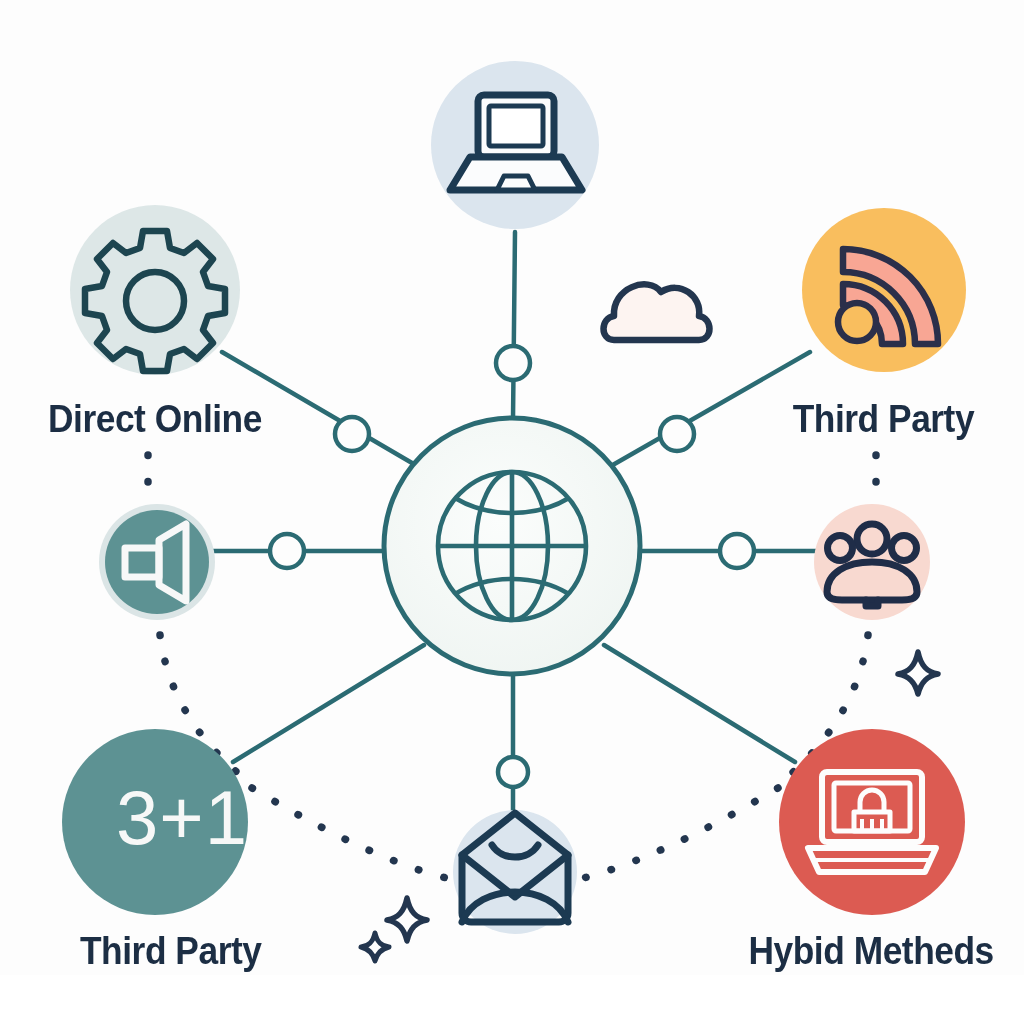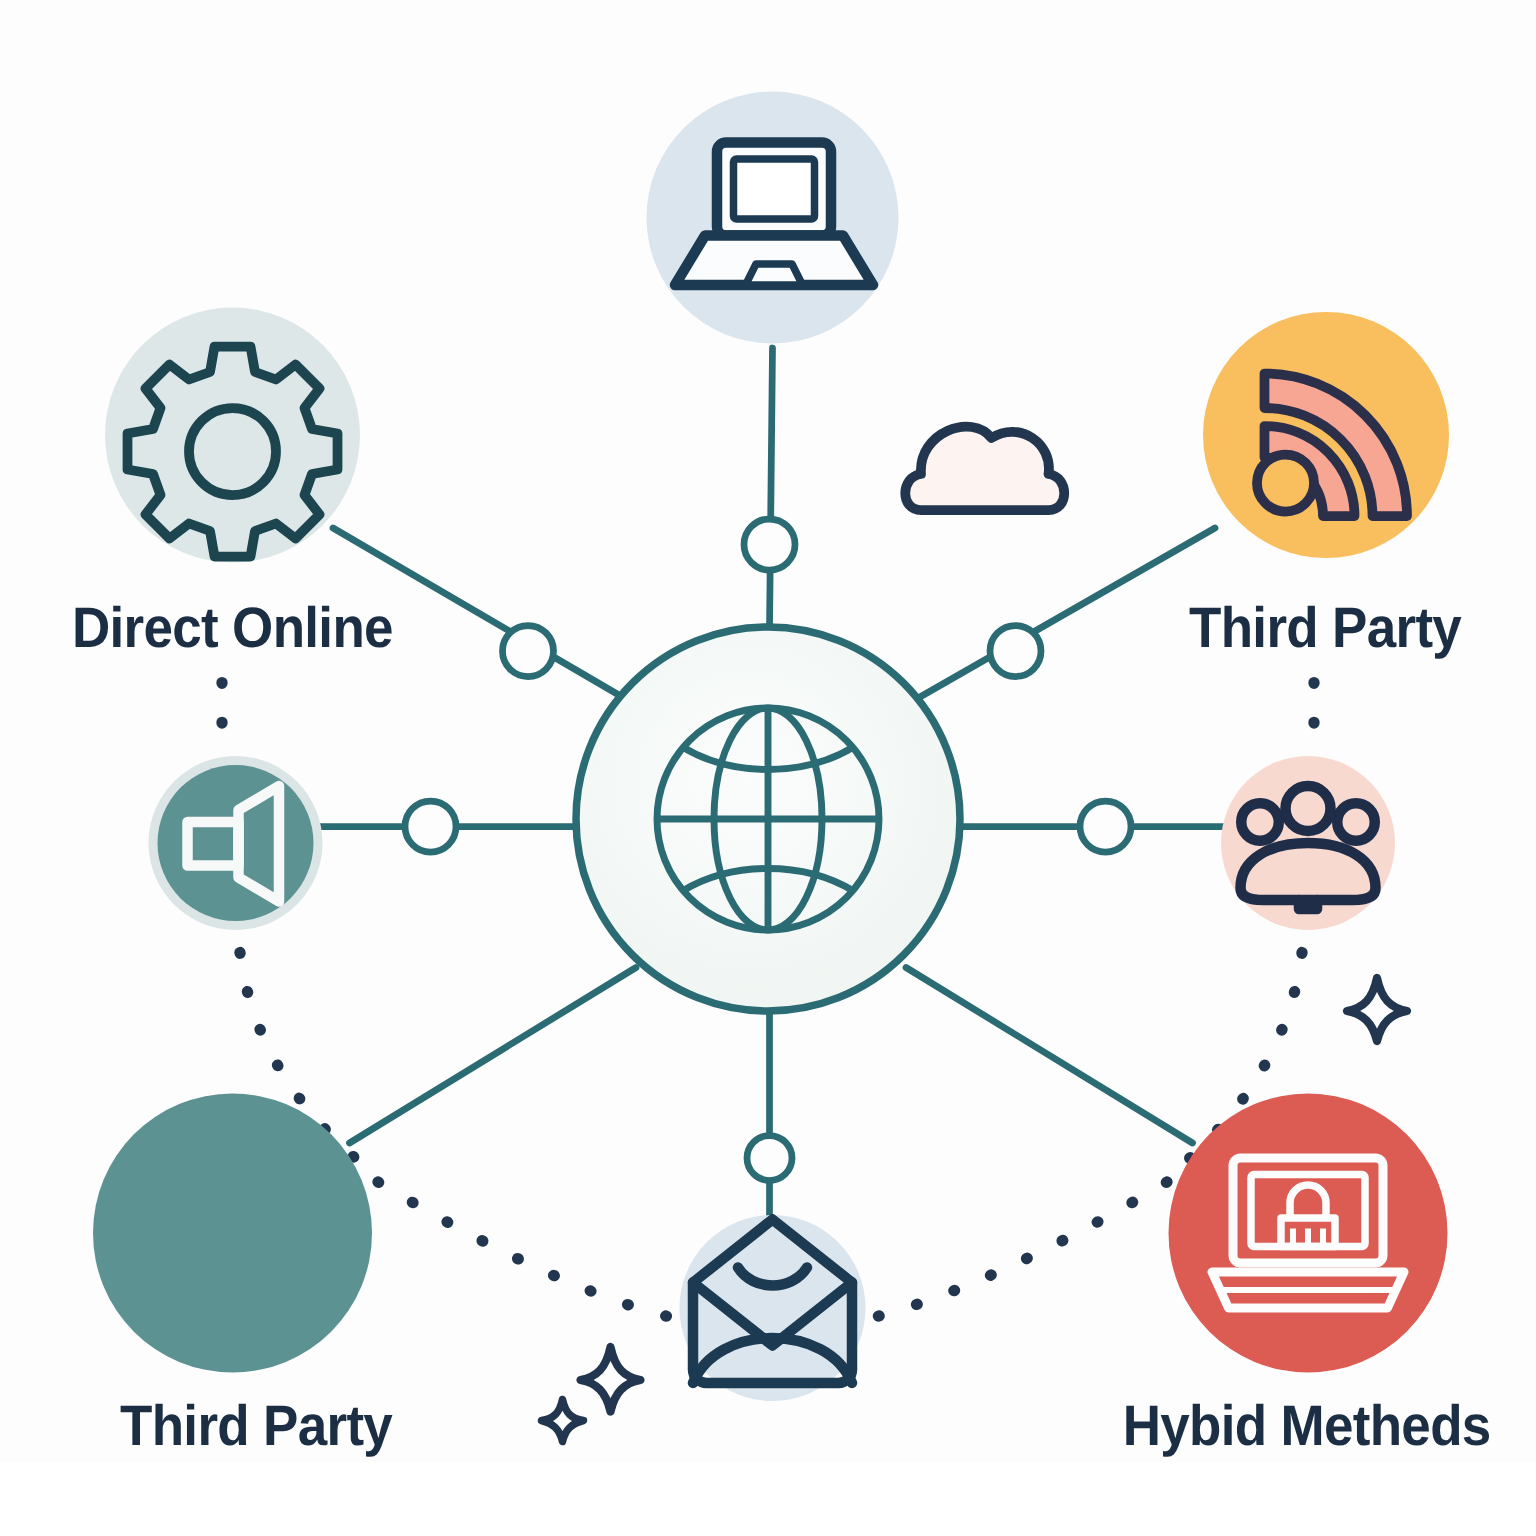--- a/index.html
+++ b/index.html
@@ -197,14 +197,15 @@
       <path d="M 918,652 C 921,666 927,672 938,674 C 927,676 921,682 918,694 C 915,682 909,676 898,674 C 909,672 915,666 918,652 Z"></path>
       <path d="M 407,898 C 410,912 416,918 427,920 C 416,922 410,928 407,941 C 404,928 398,922 387,920 C 398,918 404,912 407,898 Z"></path>
       <path stroke-width="5" d="M 375,933 C 377,942 381,946 389,947 C 381,949 377,953 375,961 C 373,953 369,949 361,947 C 369,946 373,942 375,933 Z"></path>
     </g>
   </svg>
 
   <div class="node-label label-tl">Direct Online</div>
   <div class="node-label label-tr">Third Party</div>
   <div class="node-label label-bl">Third Party</div>
   <div class="node-label label-br">Hybid Metheds</div>
+  <div class="badge-text">3+1</div>
 
 </div>
 
 </body></html>

